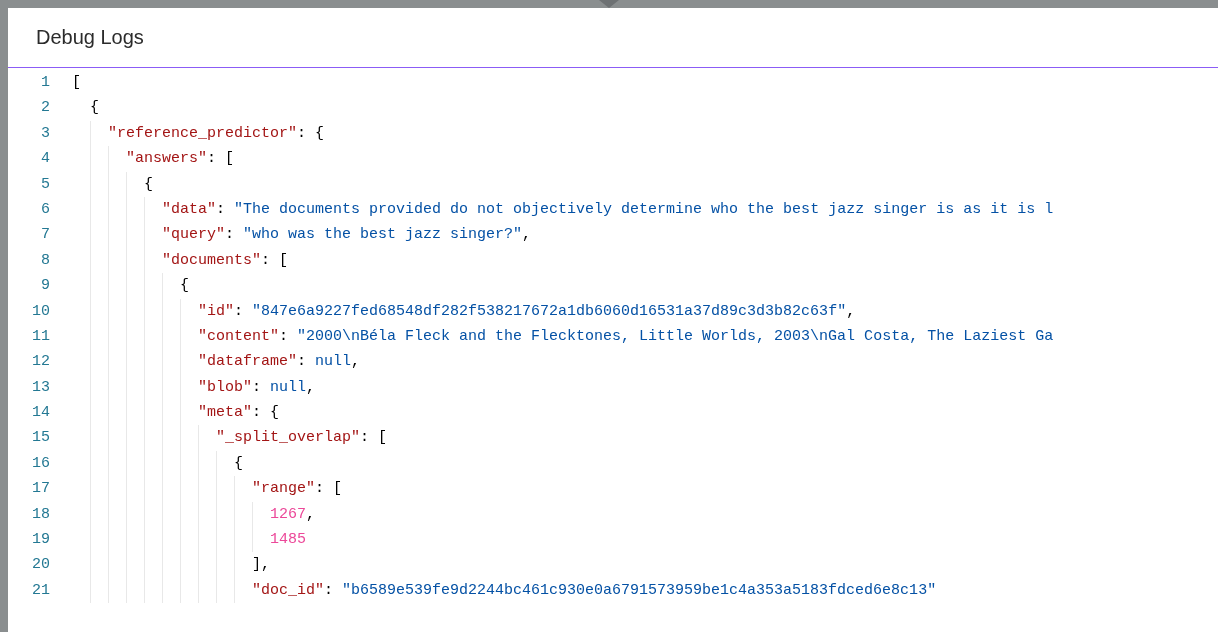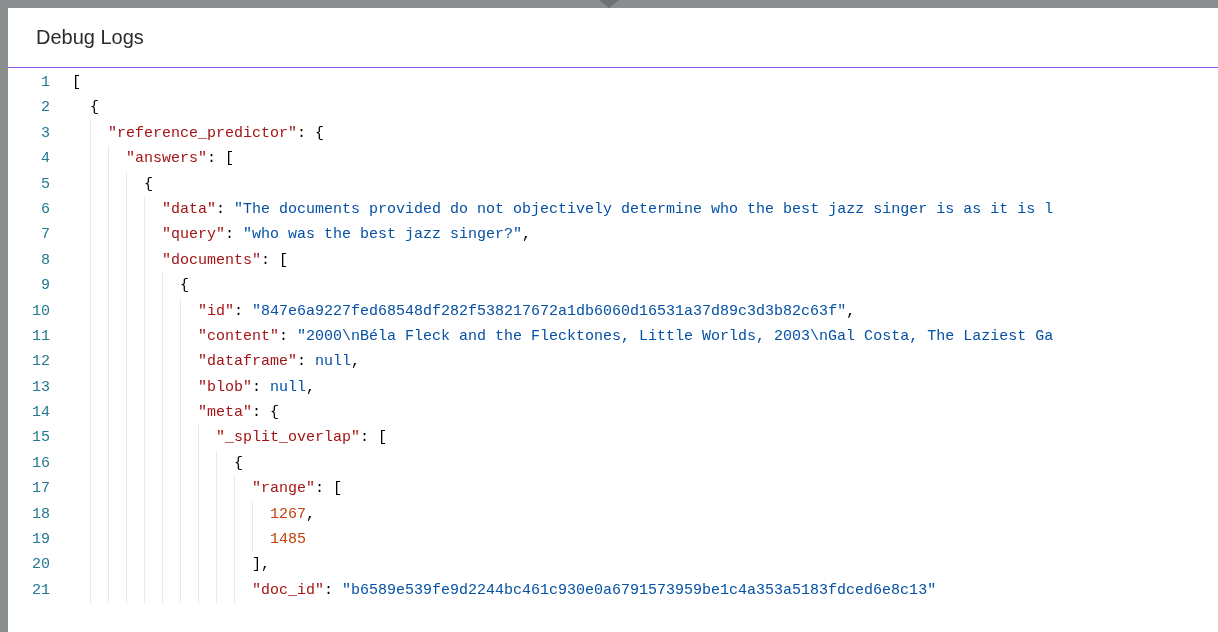--- a/index.html
+++ b/index.html
@@ -73,21 +73,21 @@
       flex: 1;
       padding-top: 2px;
       overflow: hidden;
     }
     .code .row {
       height: 25.4px;
     }
     .p { color: #000000; } 
     .k { color: #a31515; } 
     .s { color: #0451a5; } 
-    .n { color: #c2410c; } 
+    .n { color: #ec4899; } 
     .u { color: #0451a5; } 
     .indent-guide {
       border-left: 1px solid #e8e8e8;
       display: inline-block;
       height: 25.4px;
       vertical-align: top;
       width: 18px;
     }
     .indent-spacer {
       display: inline-block;

